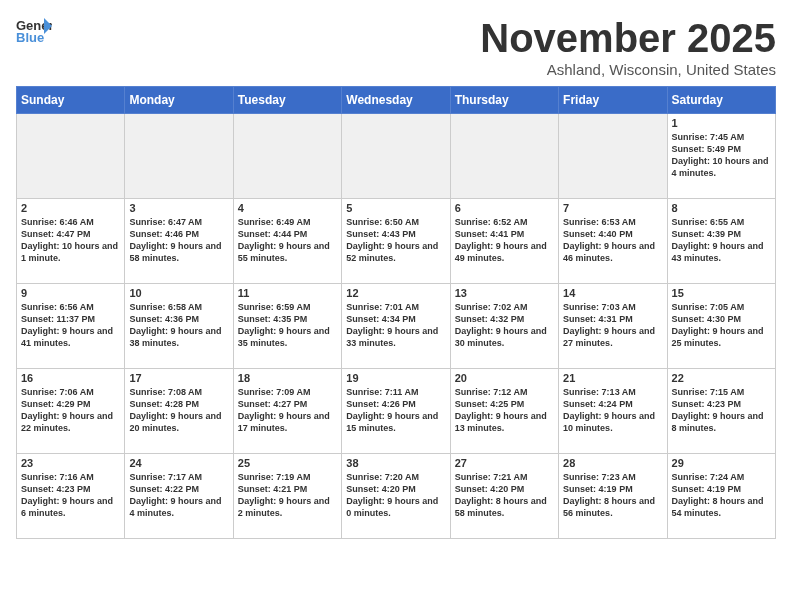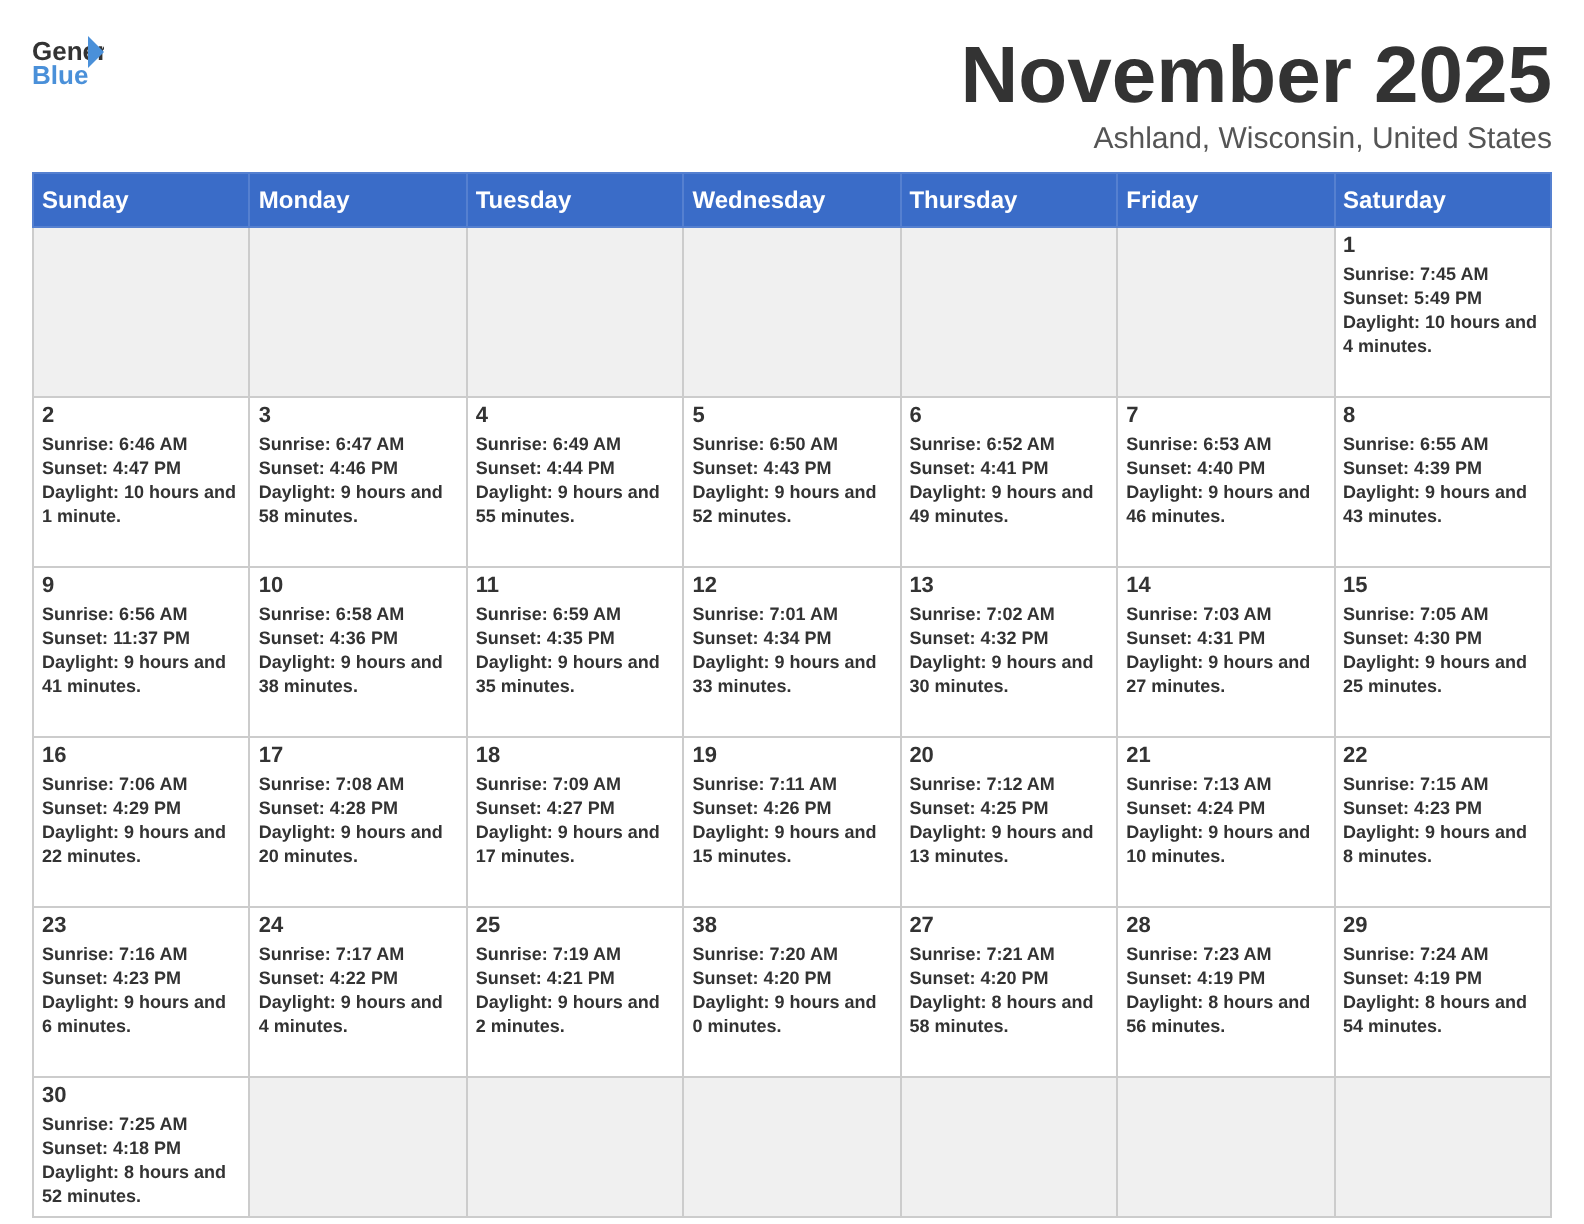--- a/index.html
+++ b/index.html
@@ -325,29 +325,14 @@
 and 56 minutes.</div>
         </td>
         <td>
           <span class="day-num">29</span>
           <div class="day-info">Sunrise: 7:24 AM
 Sunset: 4:19 PM
 Daylight: 8 hours
 and 54 minutes.</div>
         </td>
       </tr>
-      <tr class="last-row">
-        <td>
-          <span class="day-num">30</span>
-          <div class="day-info">Sunrise: 7:25 AM
-Sunset: 4:18 PM
-Daylight: 8 hours
-and 52 minutes.</div>
-        </td>
-        <td class="empty"></td>
-        <td class="empty"></td>
-        <td class="empty"></td>
-        <td class="empty"></td>
-        <td class="empty"></td>
-        <td class="empty"></td>
-      </tr>
     </tbody>
 </table>
 
 </body></html>

